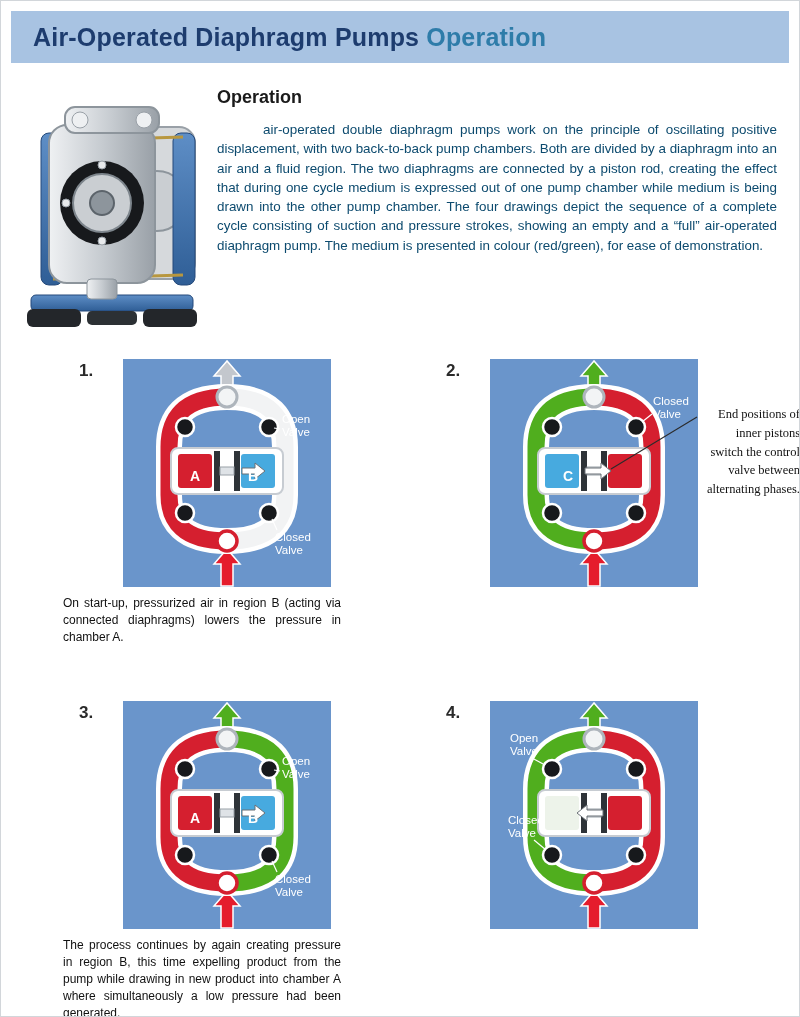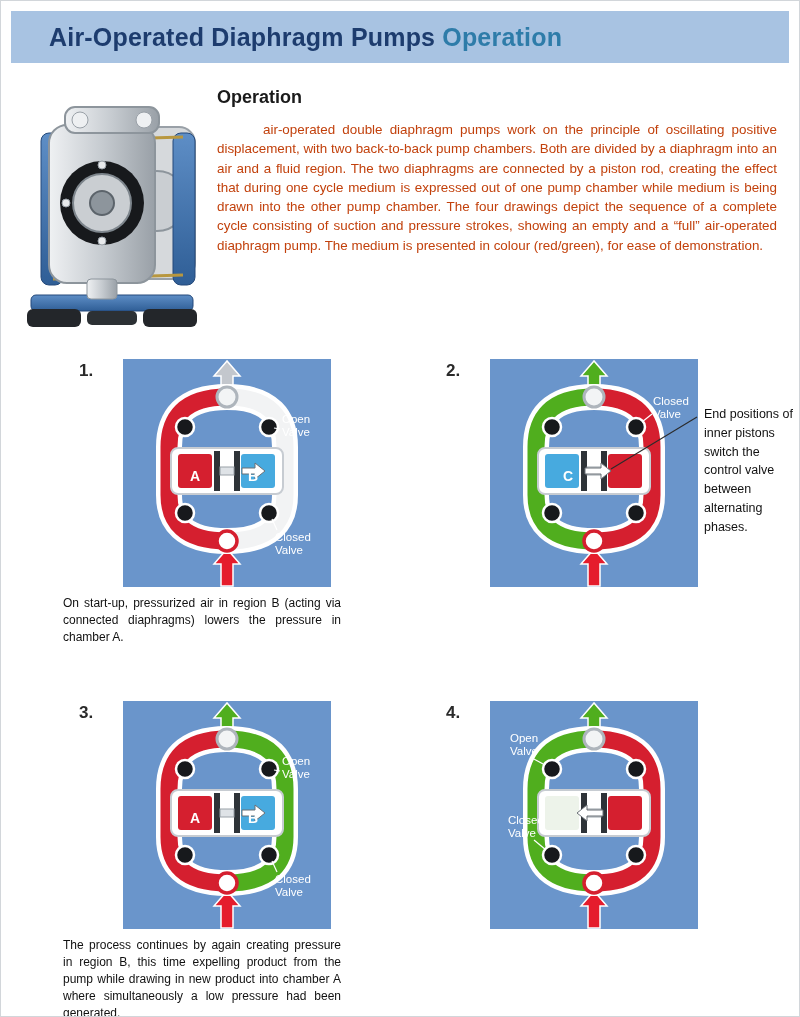--- a/index.html
+++ b/index.html
@@ -1,43 +1,43 @@
 <!DOCTYPE html>
 <html><head>
 <meta charset="utf-8">
 <style>
   * { margin:0; padding:0; box-sizing:border-box; }
   body { background:#ffffff; font-family:"Liberation Sans","DejaVu Sans",sans-serif; }
   .page { width:800px; height:1017px; background:#ffffff; border:1px solid #d2d6da; position:relative; overflow:hidden; }
 
-  .banner { margin:10px 10px 0 10px; height:52px; background:#a8c3e2; display:flex; align-items:center; padding-left:38px; }
+  .banner { margin:10px 10px 0 10px; height:52px; background:#a8c3e2; display:flex; align-items:center; padding-left:22px; }
   .banner h1 { font-size:25px; font-weight:bold; color:#1d3c6e; letter-spacing:0.2px; }
   .banner .accent { color:#2e7ca9; margin-left:7px; }
 
   .intro { display:flex; margin:20px 12px 0 22px; }
   .pump-photo { width:186px; height:258px; flex:none; }
   .intro-text { margin-left:8px; width:560px; }
   .intro-text h2 { font-size:18px; font-weight:bold; color:#1a1a1a; margin:4px 0 12px 0; }
-  .intro-paragraph { font-size:13.4px; line-height:1.44; text-align:justify; text-indent:46px; color:#c2410c; }
+  .intro-paragraph { font-size:13.4px; line-height:1.44; text-align:justify; text-indent:46px; color:#0c4a6e; }
 
   .figures { margin:18px 0 0 62px; }
   .fig-row { display:flex; }
   .fig-row + .fig-row { margin-top:56px; }
   .fig-cell { position:relative; }
   .fig-cell.left { width:368px; }
   .fig-cell.right { width:370px; }
   .fig-top { display:flex; }
   .fig-number { width:60px; padding-left:16px; padding-top:2px; font-size:17px; font-weight:bold; color:#2a2a2a; flex:none; }
   .fig-box { width:208px; height:228px; flex:none; }
   .fig-box svg { display:block; }
   .fig-caption { margin-top:10px; font-size:12px; line-height:1.4; text-align:justify; color:#111111; }
   .fig-cell.left .fig-caption { width:278px;margin-top:8px; }
   .fig-cell.right .fig-caption { width:345px; }
 
-  .side-note { position:absolute; left:274px; top:46px; width:96px; font-size:12.5px; line-height:1.5; color:#111111; }
+  .side-note { position:absolute; left:274px; top:46px; width:96px; text-align:right; font-size:12.5px; line-height:1.5; color:#111111;font-family:Liberation Serif, serif; }
 
   
   .valve-label { font-family:"Liberation Sans","DejaVu Sans",sans-serif; font-size:11.5px; fill:#ffffff; }
   .region-letter { font-family:"Liberation Sans","DejaVu Sans",sans-serif; font-size:14px; font-weight:bold; fill:#ffffff; }
   .callout { stroke:#ffffff; stroke-width:1.2; }
   .callout-dark { stroke:#2b2b2b; stroke-width:1.1; }
   .piston-arrow { fill:#ffffff; stroke:#6b7177; stroke-width:1; }
 </style>
 </head>
 <body>

